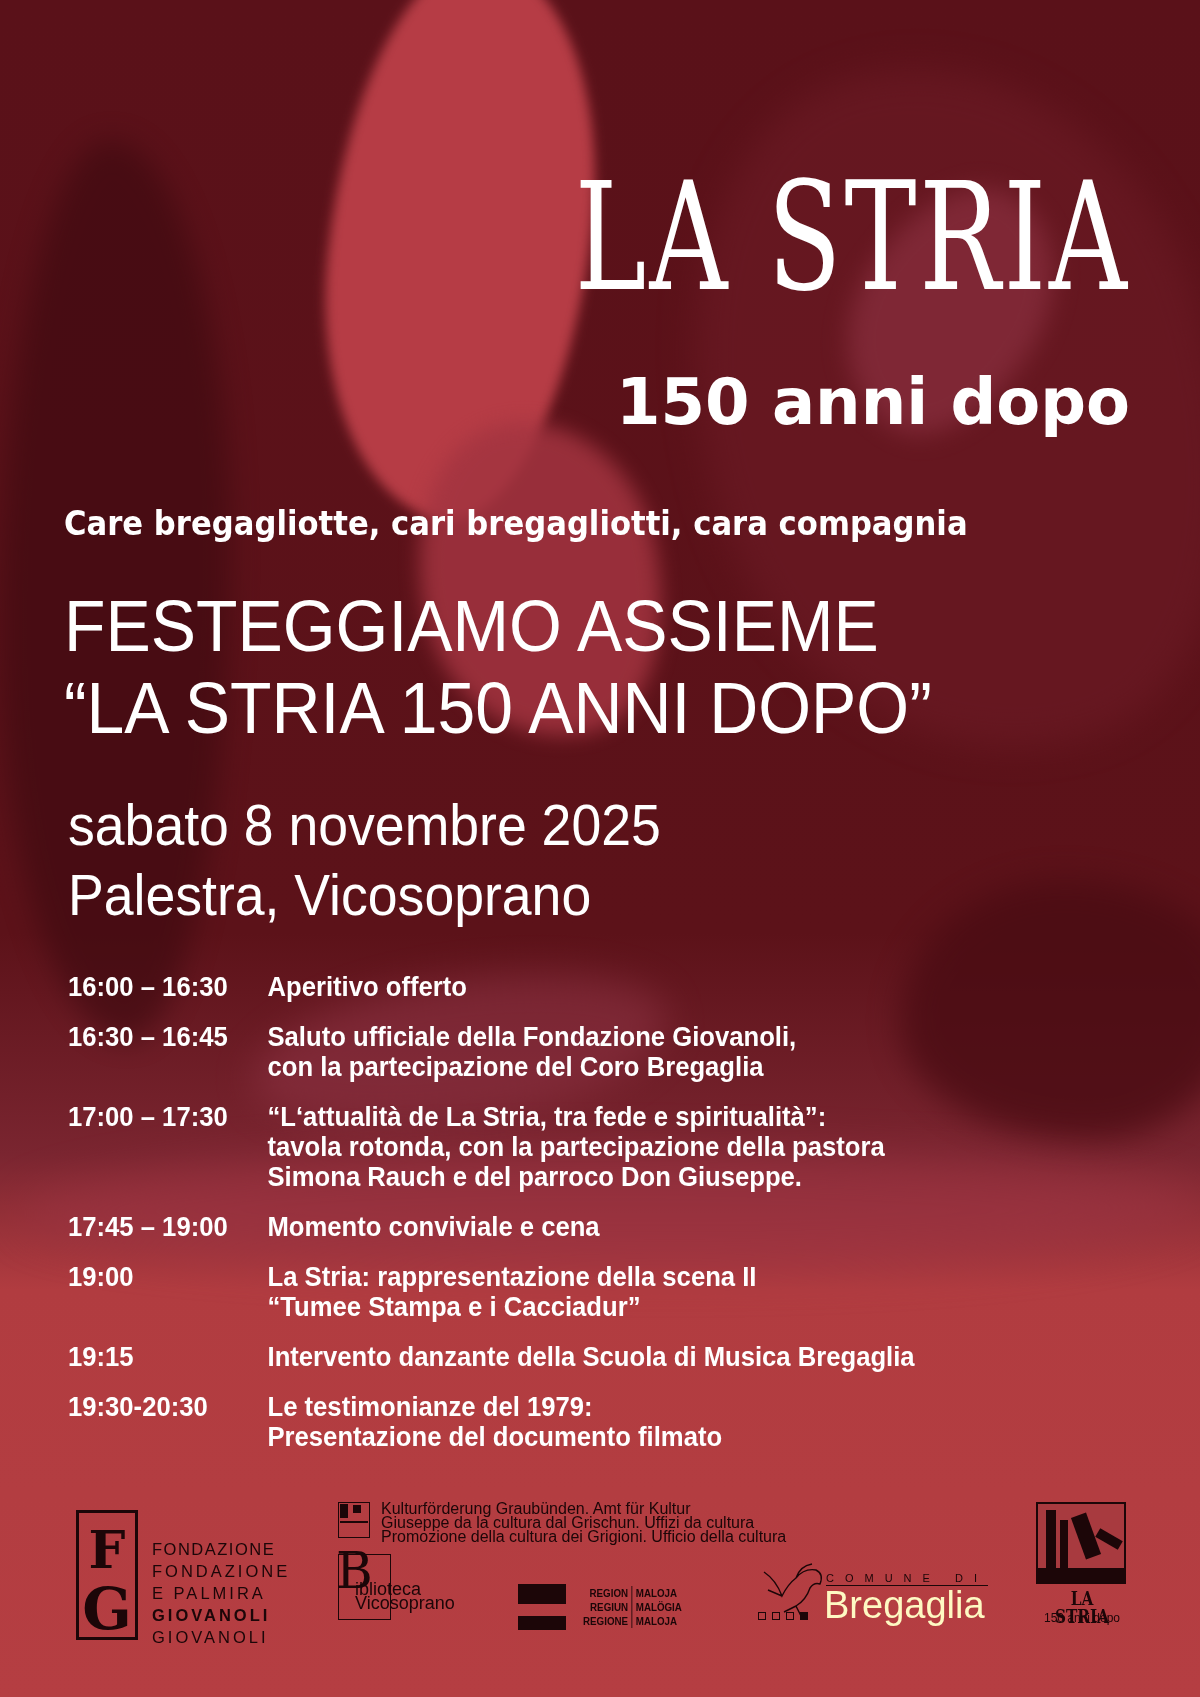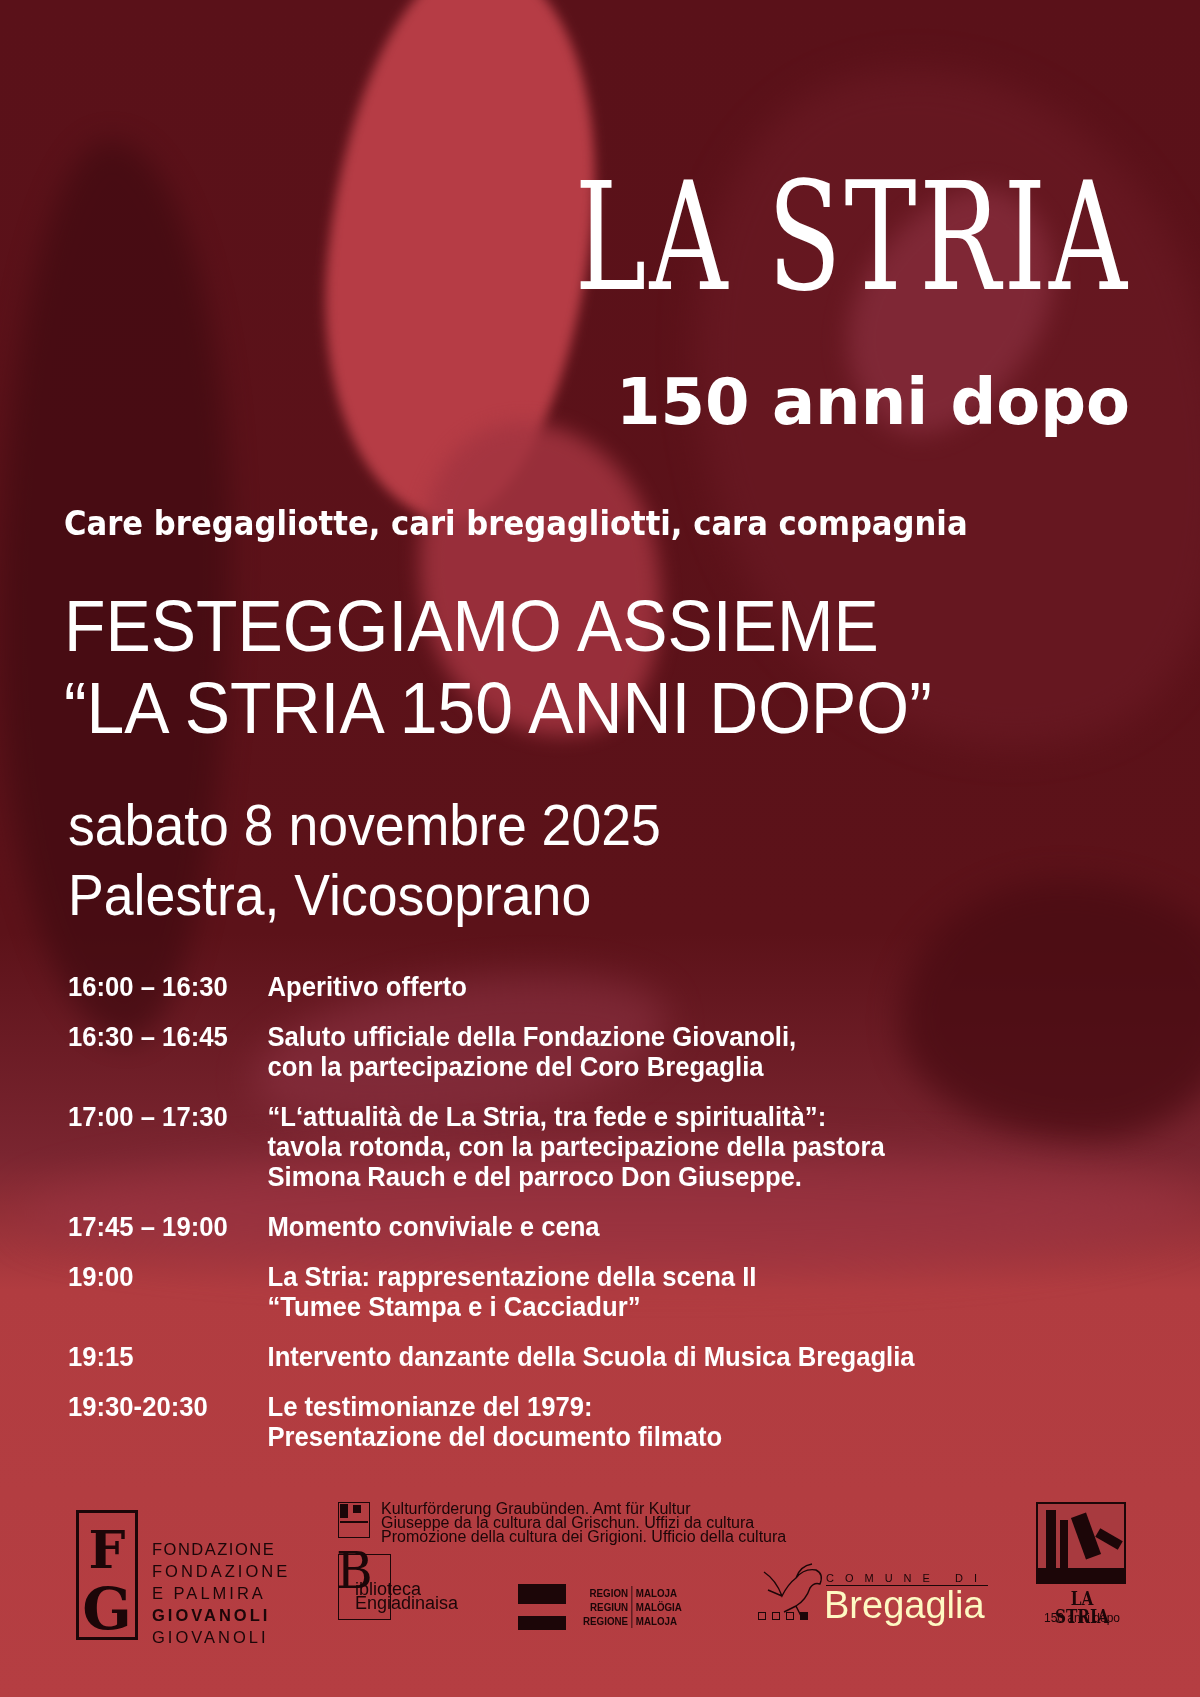--- a/index.html
+++ b/index.html
@@ -213,21 +213,21 @@
     <div class="gr-text">
       <div>Kulturförderung Graubünden. Amt für Kultur</div>
       <div>Giuseppe da la cultura dal Grischun. Uffizi da cultura</div>
       <div>Promozione della cultura dei Grigioni. Ufficio della cultura</div>
     </div>
 
     <div class="bib-logo"></div>
     <div class="bib-B">B</div>
     <div class="bib-text">
       <div>iblioteca</div>
-      <div>Engiadinaisa</div>
+      <div>Vicosoprano</div>
     </div>
 
     <div class="reg-logo">
       <span class="top"></span>
         <span class="bot"></span>
     </div>
     <div class="reg-text">
       <div class="left">
         <div>REGION</div>
         <div>REGIUN</div>

